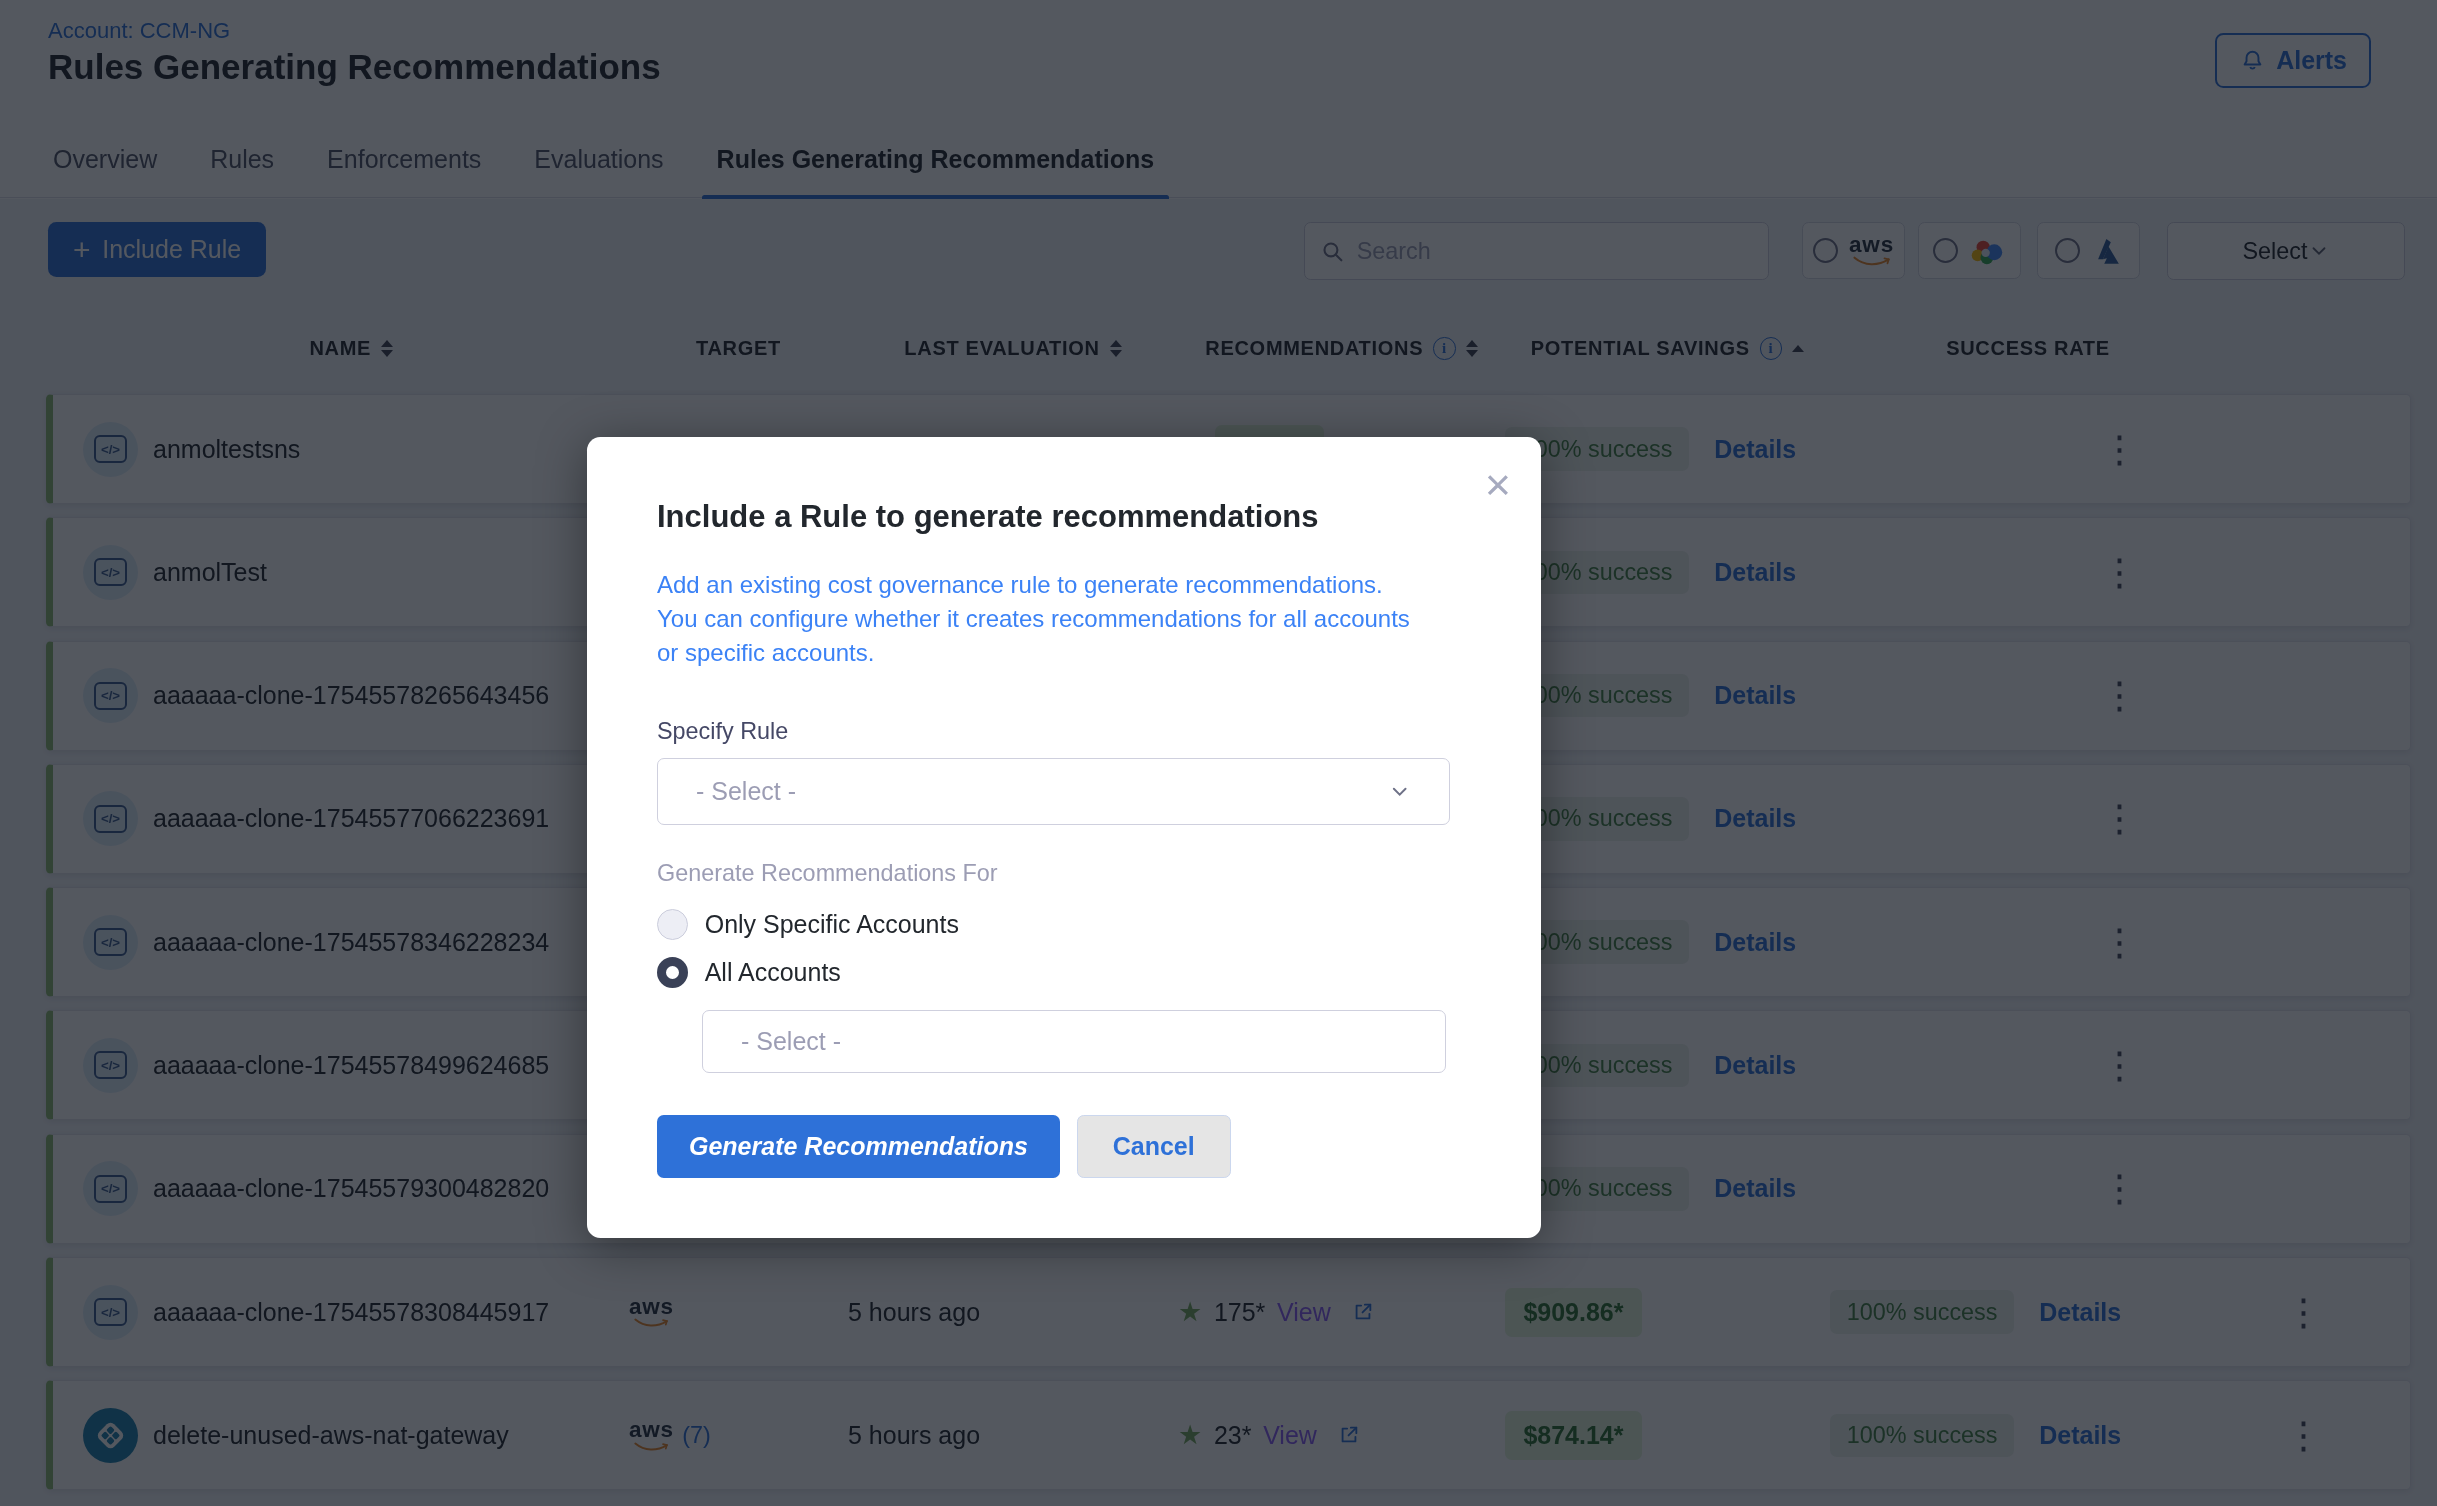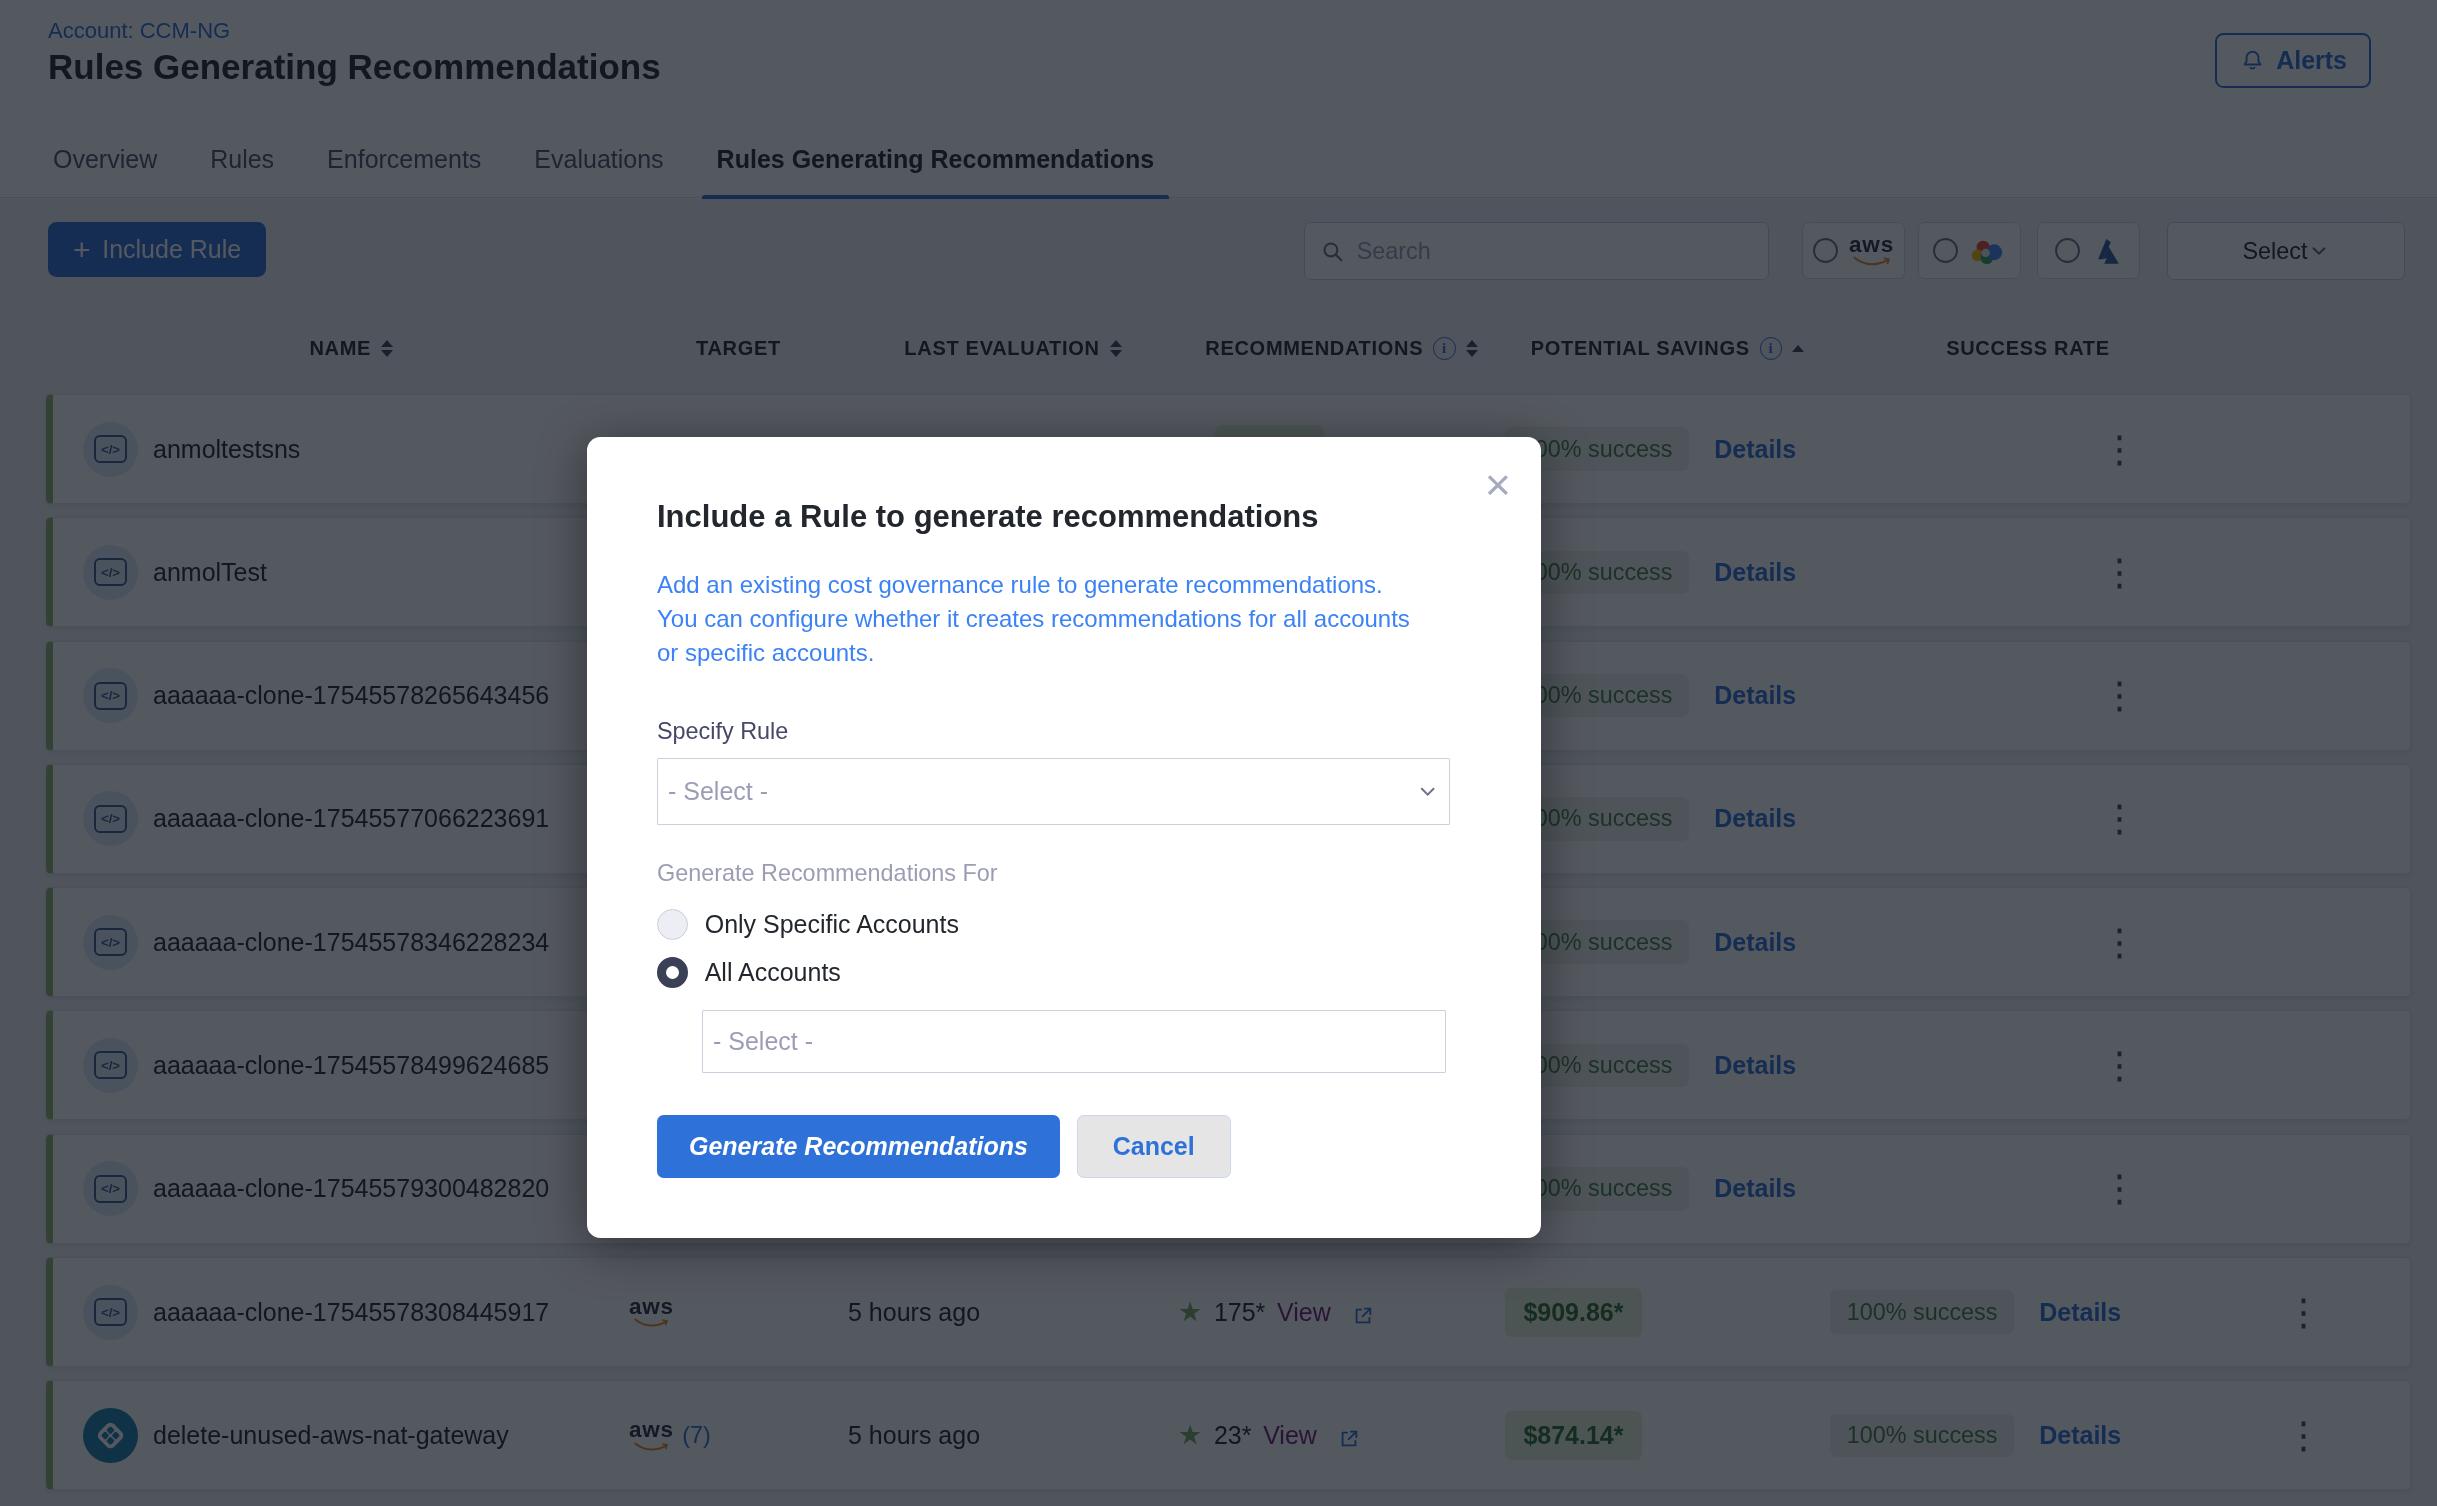--- a/index.html
+++ b/index.html
@@ -61,39 +61,39 @@
   .code-chip { width:33px; height:28px; border:2.1px solid #3B5C8F; border-radius:5.8px; color:#3B5C8F; font-size:13.3px; font-weight:bold;
     display:flex; align-items:center; justify-content:center; letter-spacing:0; }
   .row-icon.gov { background:#1B7FAE; }
   .row-name { font-size:25px; color:#22272D; }
   .target-cell { gap:8.3px; }
   .target-count { font-size:23.4px; color:#2E71D8; }
   .lasteval { font-size:25px; color:#22272D; }
   .recs-cell { gap:11.7px; }
   .star { color:#77A95E; font-size:27px; line-height:1; }
   .recs-num { font-size:25px; color:#22272D; }
-  .view-link { font-size:25px; color:#701a75; display:inline-flex; align-items:flex-end; gap:21px; cursor:pointer; }
+  .view-link { font-size:25px; color:#8b5cf6; display:inline-flex; align-items:center; gap:21px; cursor:pointer; }
   .savings-badge { background:#E3F3DB; border-radius:6.7px; padding:10px 18.4px; font-size:25px; font-weight:bold; color:#2C6E2F; white-space:nowrap; }
   .covered .savings-badge { margin-left:37px; }
   .success-cell { gap:25px; }
   .success-badge { background:#ECF1EC; border-radius:6.7px; padding:8.3px 16.7px; font-size:23.4px; color:#448044; white-space:nowrap; }
   .details-link { font-size:25px; font-weight:bold; color:#2E71D8; cursor:pointer; }
   .kebab-cell { justify-content:flex-end; padding-right:88px; }
   .kebab { font-size:37px; color:#44485A; cursor:pointer; line-height:1; letter-spacing:0; }
 
   
   .overlay { position:absolute; inset:0; background:rgba(12,17,27,0.70); z-index:5; }
   .modal { position:absolute; z-index:10; left:587px; top:437px; width:954px; height:801px; background:#fff; border-radius:13.3px;
     box-shadow:0 8.3px 50px rgba(0,0,0,0.4); padding:0 70px; }
   .modal-close { position:absolute; top:25px; right:30px; font-size:45px; font-weight:300; color:#A6AABF; cursor:pointer; line-height:1; }
   .modal-title { margin-top:62px; font-size:31px; font-weight:bold; color:#22272D; }
   .modal-desc { margin-top:33px; width:759px; font-size:24px; line-height:34px; color:#3b82f6; }
   .field-label { margin-top:48px; font-size:23.4px; font-weight:500; color:#454866; }
-  .select-ctl { margin-top:13.3px; height:67px; width:793px; border:1.7px solid #CFD0DE; border-radius:1px; background:#fff;
-    display:flex; align-items:center; justify-content:space-between; padding:0 10px; cursor:pointer; }
+  .select-ctl { margin-top:13.3px; height:67px; width:793px; border:1.7px solid #CFD0DE; border-radius:7px; background:#fff;
+    display:flex; align-items:center; justify-content:space-between; padding:0 38px; cursor:pointer; }
   .select-ctl .ph { font-size:25px; color:#9C9DB4; }
   .section-label { margin-top:35px; font-size:23.4px; color:#9C9DB4; }
   .radio-row { margin-top:22px; display:flex; align-items:center; gap:16.7px; cursor:pointer; }
   .radio-row + .radio-row { margin-top:16.7px; }
   .radio-lg { width:31px; height:31px; border-radius:50%; flex:0 0 auto; }
   .radio-lg.on { border:9.2px solid #3A4157; background:#fff; }
   .radio-lg.off { border:1.7px solid #CBCDDC; background:#EDEEF5; }
   .radio-label { font-size:25px; color:#22272D; }
   .select-ctl.indent { margin-left:45px; width:744px; height:63px; margin-top:22px; }
   .modal-actions { margin-top:42px; display:flex; align-items:center; gap:16.7px; }

